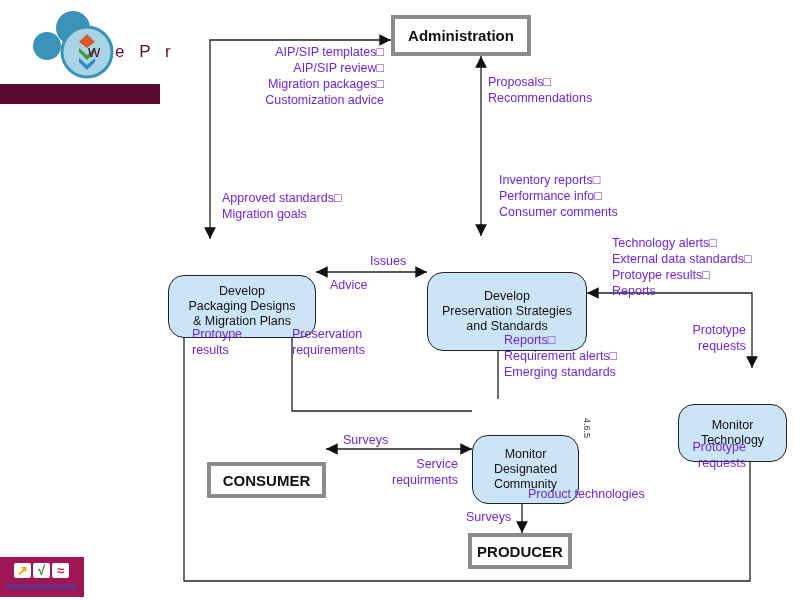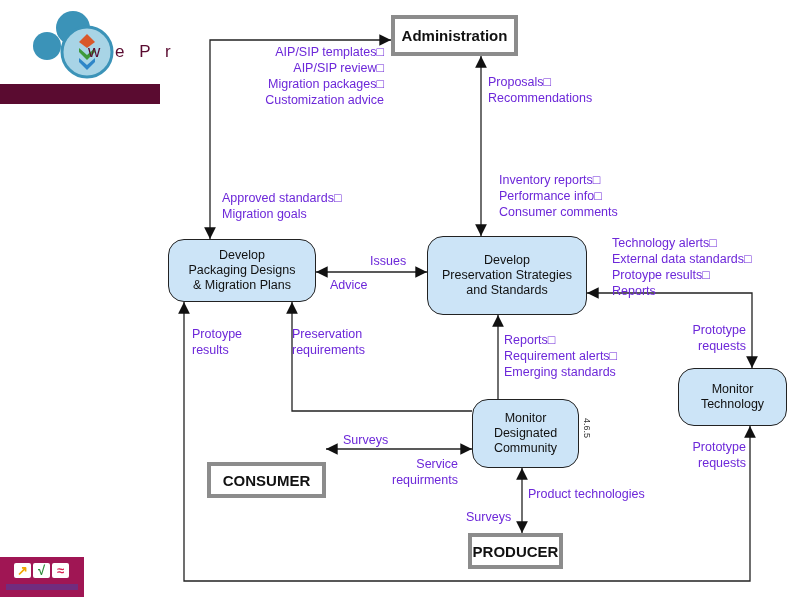--- a/index.html
+++ b/index.html
@@ -9,21 +9,21 @@
   .logo-bar { position: absolute; left: 0; top: 84px; width: 160px; height: 20px; background: #5a0b30; }
   .logo-word { position: absolute; left: 88px; top: 42px; font-size: 17px; letter-spacing: 5px; color: #5a0b30; }
   .is-logo { position: absolute; left: 0; top: 557px; width: 84px; height: 40px; background: #a01654; }
   .is-icon { position: absolute; top: 6px; width: 17px; height: 15px; background: #fff; border-radius: 2px;
              font-size: 13px; line-height: 15px; text-align: center; font-weight: bold; }
   .is-sub { position: absolute; left: 6px; top: 27px; width: 72px; height: 6px; background: #4a3fa0; opacity: .55; }
 
   svg.diagram { position: absolute; left: 0; top: 0; }
   .proc { position: absolute; box-sizing: border-box; background: #cce4f7; border: 1.5px solid #222;
           border-radius: 16px; display: flex; align-items: center; justify-content: center;
-          text-align: center; font-size: 12.5px; line-height: 15px; color: #111; white-space: pre-line; }
+          text-align: center; font-size: 12.5px; line-height: 15px; color: #111; white-space: pre-line; margin-top: 36px; }
   .ent { position: absolute; box-sizing: border-box; background: #fff; border: 4px solid #8c8c8c;
          display: flex; align-items: center; justify-content: center; font-weight: bold; font-size: 15px; }
   .lbl { position: absolute; font-size: 12.5px; line-height: 16px; white-space: pre-line; color: #6d28d9; }
   .lbl.r { text-align: right; }
   .vert { position: absolute; font-size: 9px; transform: rotate(90deg); transform-origin: left top; color: #333; }
 </style>
 </head>
 <body>
 
 <div class="logo">
@@ -60,27 +60,27 @@
     <path d="M472,411 L292,411 L292,302" marker-end="url(#ah)"></path>
 
     <path d="M326,449 L472,449" marker-start="url(#ah)" marker-end="url(#ah)"></path>
 
     <path d="M522,468 L522,533" marker-start="url(#ah)" marker-end="url(#ah)"></path>
 
     <path d="M750,426 L750,581 L184,581 L184,302" marker-start="url(#ah)" marker-end="url(#ah)"></path>
   </g>
 </svg>
 
-<div class="ent" style="left:391px;top:15px;width:127px;height:41px;">
+<div class="ent" style="left:391px;top:15px;width:140px;height:41px;">
   <span>Administration</span>
 </div>
 <div class="ent" style="left:207px;top:434px;width:119px;height:36px;margin-top:28px;">
   <span>CONSUMER</span>
 </div>
-<div class="ent" style="left:468px;top:533px;width:95px;height:36px;">
+<div class="ent" style="left:468px;top:533px;width:104px;height:36px;">
   <span>PRODUCER</span>
 </div>
 
 <div class="proc" style="left:168px;top:239px;width:148px;height:63px;">
   <span>Develop
 Packaging Designs
 &amp; Migration Plans</span>
 </div>
 <div class="proc" style="left:427px;top:236px;width:160px;height:79px;">
   <span>Develop

